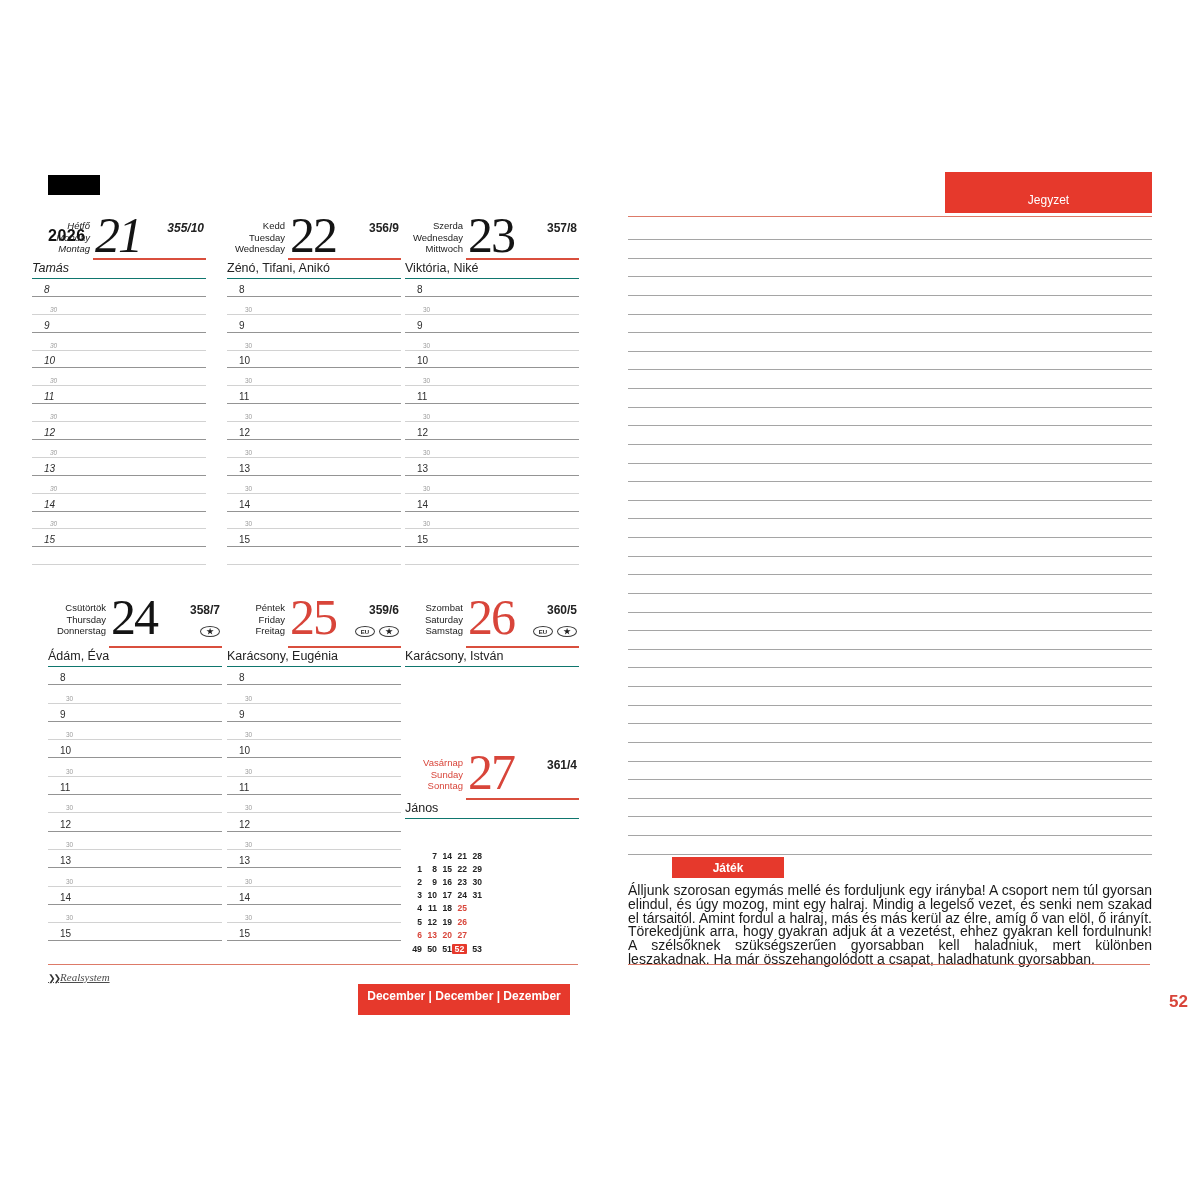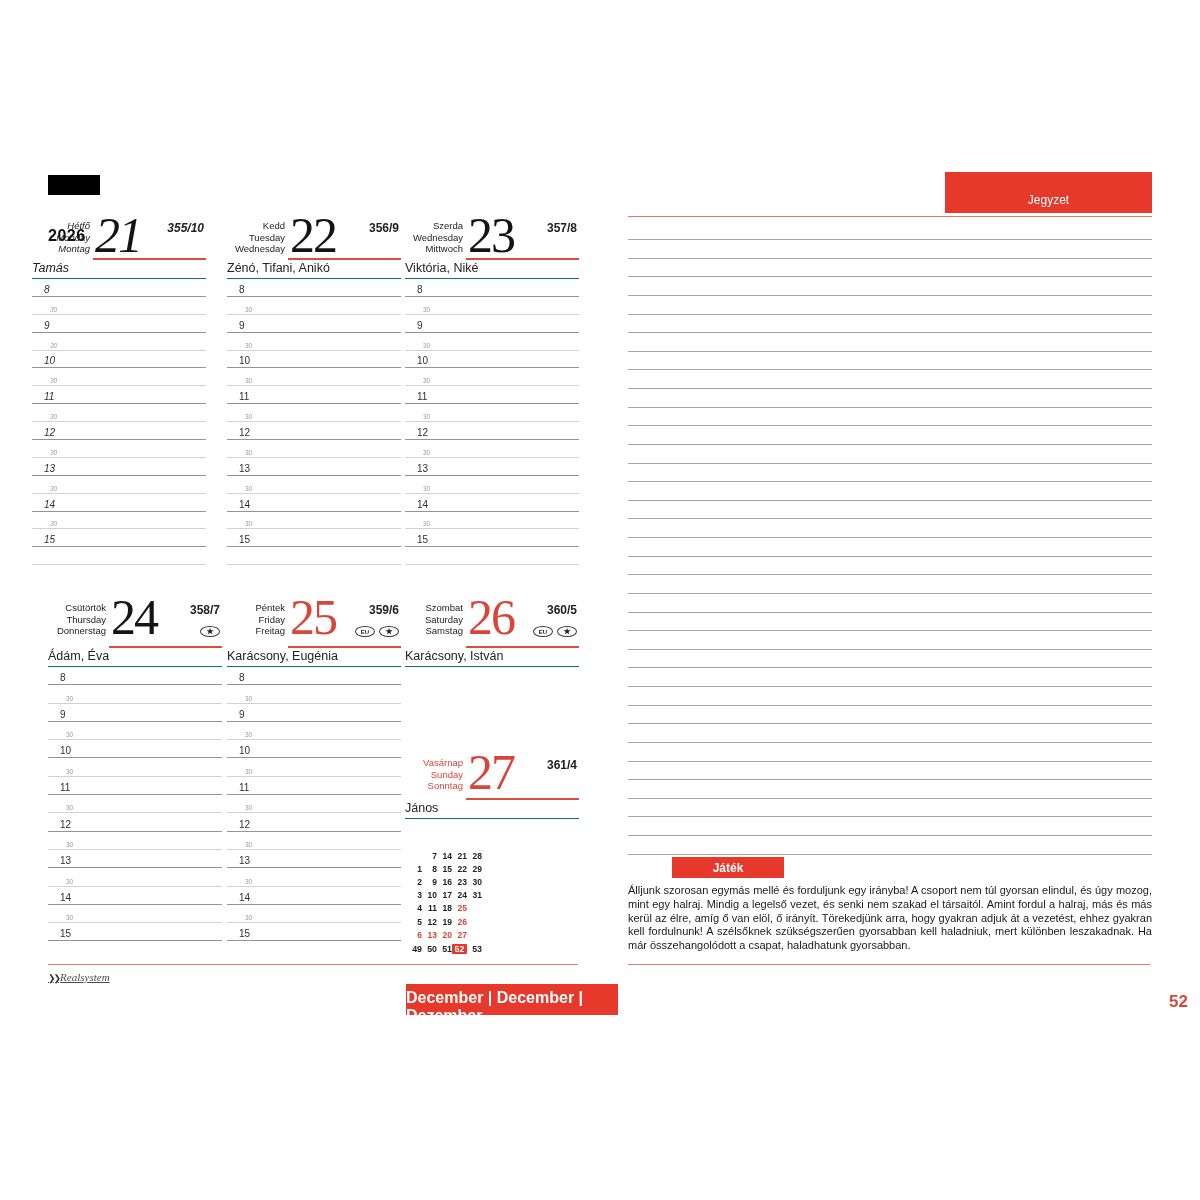--- a/index.html
+++ b/index.html
@@ -38,32 +38,32 @@
   .mc-cell { width:15px; text-align:right; font-size:8.5px; font-weight:600; color:#222; }
   .mc-cell.red { color:#d8453a; }
   .mc-week { margin-top:1px; }
   .mc-week .mc-cell { font-weight:bold; font-size:8.8px; }
   .mc-week .mc-cell.hl { background:#e6392c; color:#fff; text-align:center; border-radius:1px; }
 
   
   .rule-red-left { position:absolute; left:48px; top:964px; width:530px; height:0; border-top:1.5px solid #dd7a68; }
   .brand-logo { position:absolute; left:48px; top:971px; font-family:"Liberation Serif", serif; font-style:italic; font-size:11px; color:#4c4c4c;text-decoration:underline; }
   .brand-logo .arrow { font-style:normal; font-size:9px; letter-spacing:-2px; margin-right:1px; color:#333; }
-  .month-tab { position:absolute; left:358px; top:984px; width:212px; height:31px; background:#e6392c; color:#fff; font-weight:bold; font-size:16px; display:flex; justify-content:center; padding-top:5px;margin-left:48px; }
+  .month-tab { position:absolute; left:358px; top:984px; width:212px; height:31px; background:#e6392c; color:#fff; font-weight:bold; font-size:12px; display:flex; justify-content:center; padding-top:5px; }
 
   
   .notes-bar { position:absolute; left:945px; top:172px; width:207px; height:41px; background:#e6392c; color:#fff; font-size:12px; display:flex; align-items:flex-end; justify-content:center; padding-bottom:6px; }
   .notes-topline { position:absolute; left:628px; top:216px; width:524px; height:0; border-top:1.5px solid #dd7a68; }
   .notes-lines { position:absolute; left:628px; top:221.4px; width:524px; }
   .note-line { height:18.64px; border-bottom:1.35px solid #a5a5a5; }
 
   
   .game-title { position:absolute; left:628px; top:859px; width:524px; text-align:center; font-size:11.5px; font-weight:bold; color:#111; }
   .game-tag { position:absolute; left:628px; top:857px; width:112px; height:21px; background:#e6392c; color:#fff; font-size:12px; font-weight:bold; display:flex; align-items:center; justify-content:center;margin-left:44px; }
-  .game-text { position:absolute; left:628px; top:884px; width:524px; font-size:11px; line-height:13.8px; text-align:justify; color:#1a1a1a; }
+  .game-text { position:absolute; left:628px; top:884px; width:524px; font-size:14px; line-height:13.8px; text-align:justify; color:#1a1a1a; }
 
   .rule-red-right { position:absolute; left:628px; top:964px; width:522px; height:0; border-top:1.5px solid #dd7a68; }
   .page-num { position:absolute; left:1120px; top:992px; width:68px; text-align:right; font-size:17px; font-weight:bold; color:#d8453a; }
 </style>
 </head>
 <body>
 
 <div class="sheet">
 
   <div class="year-box"></div>

